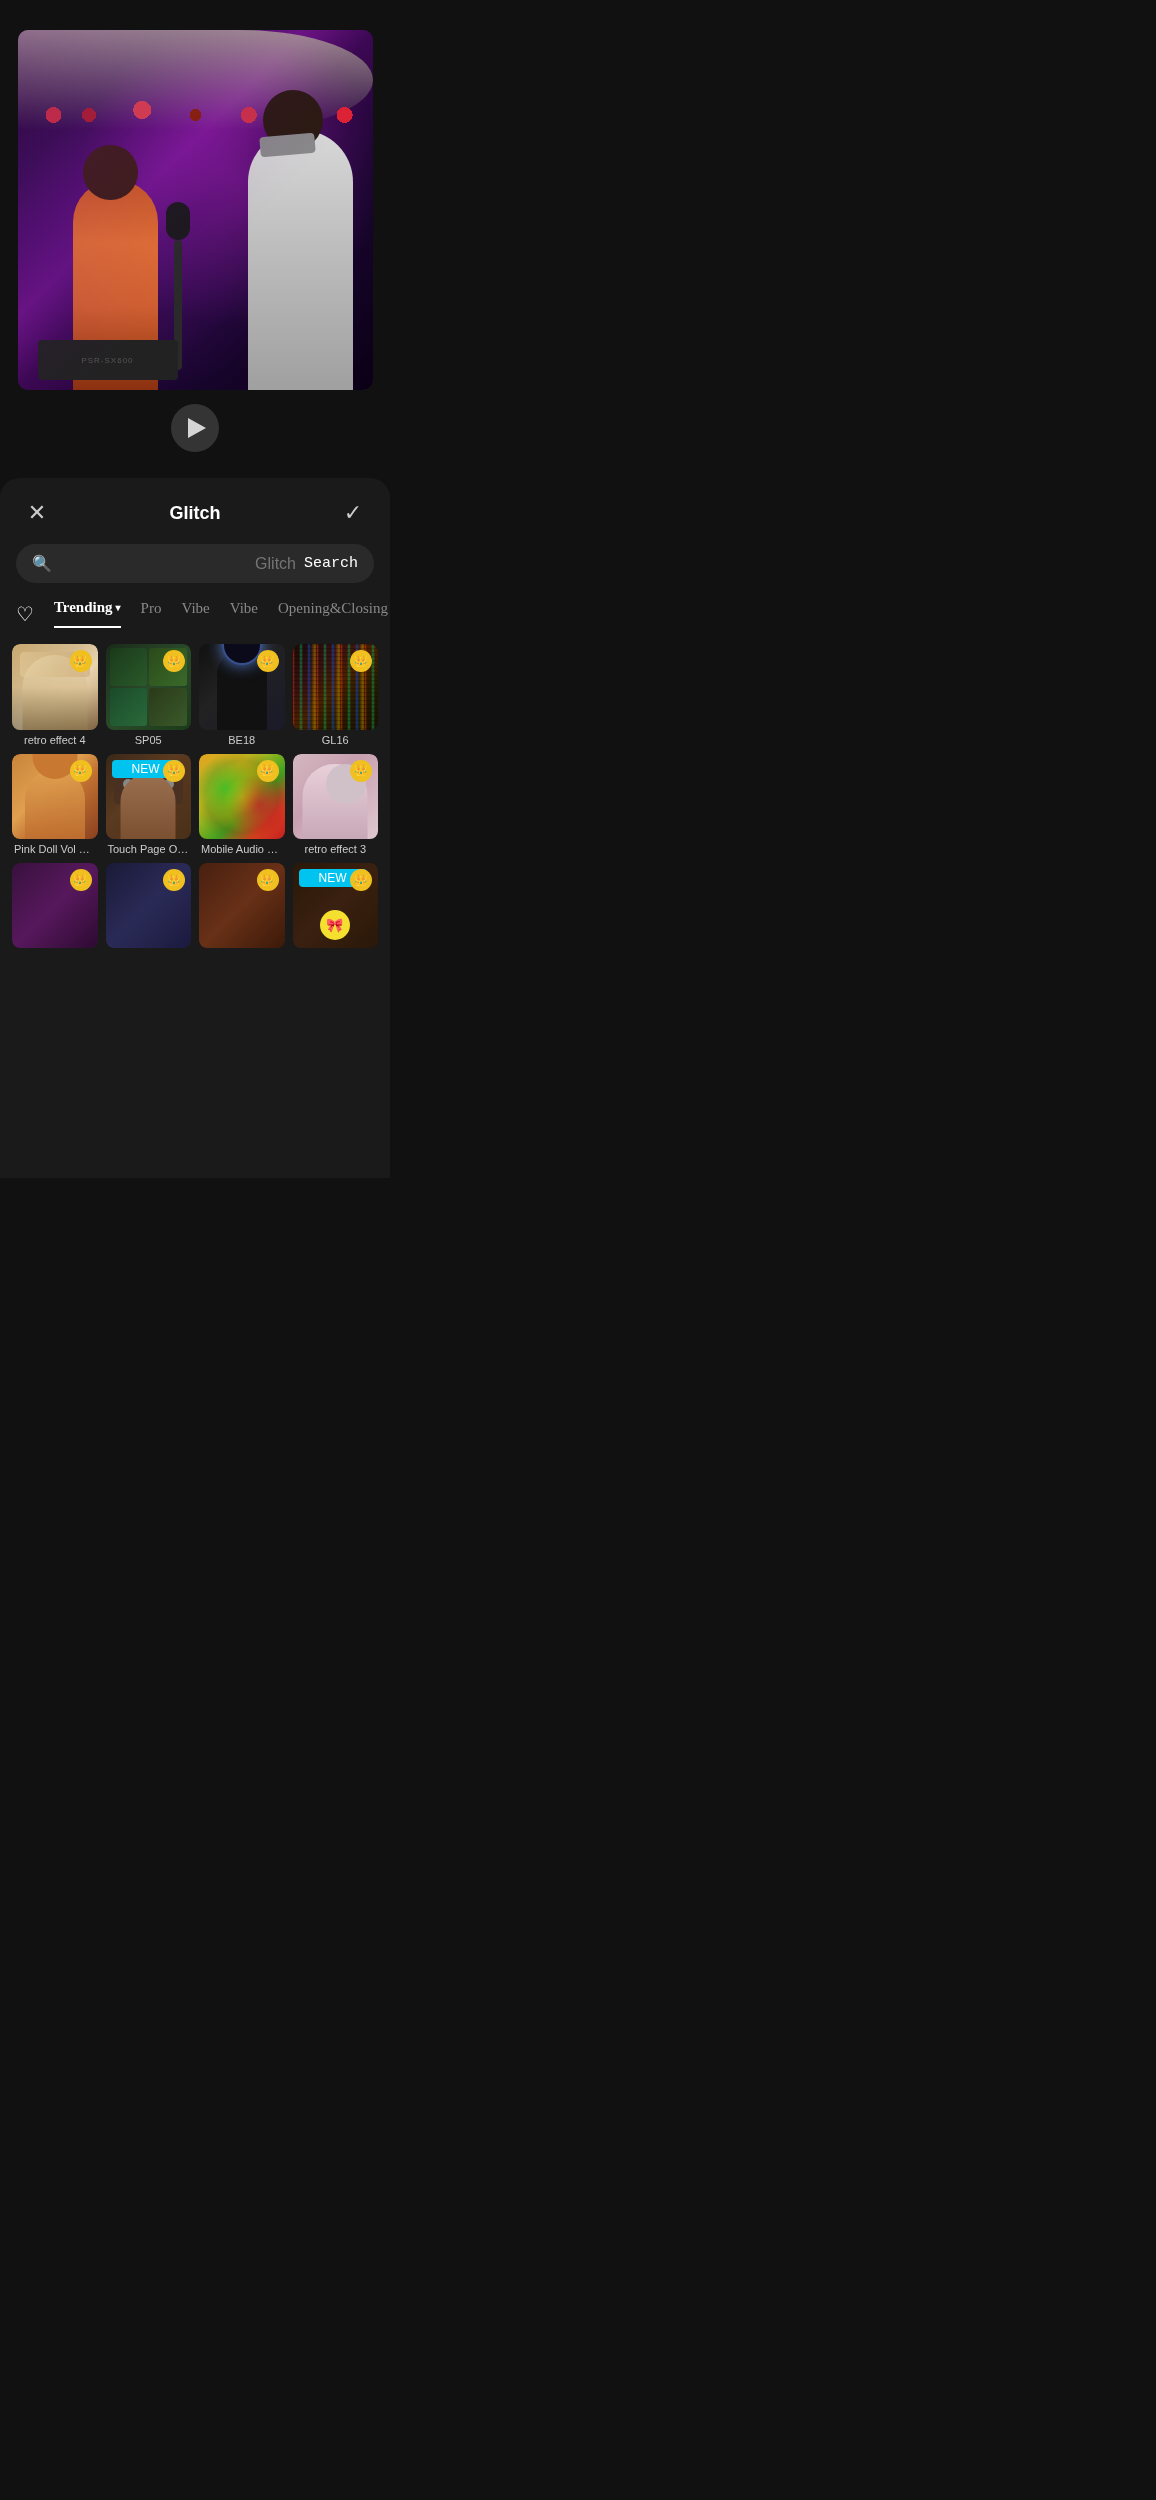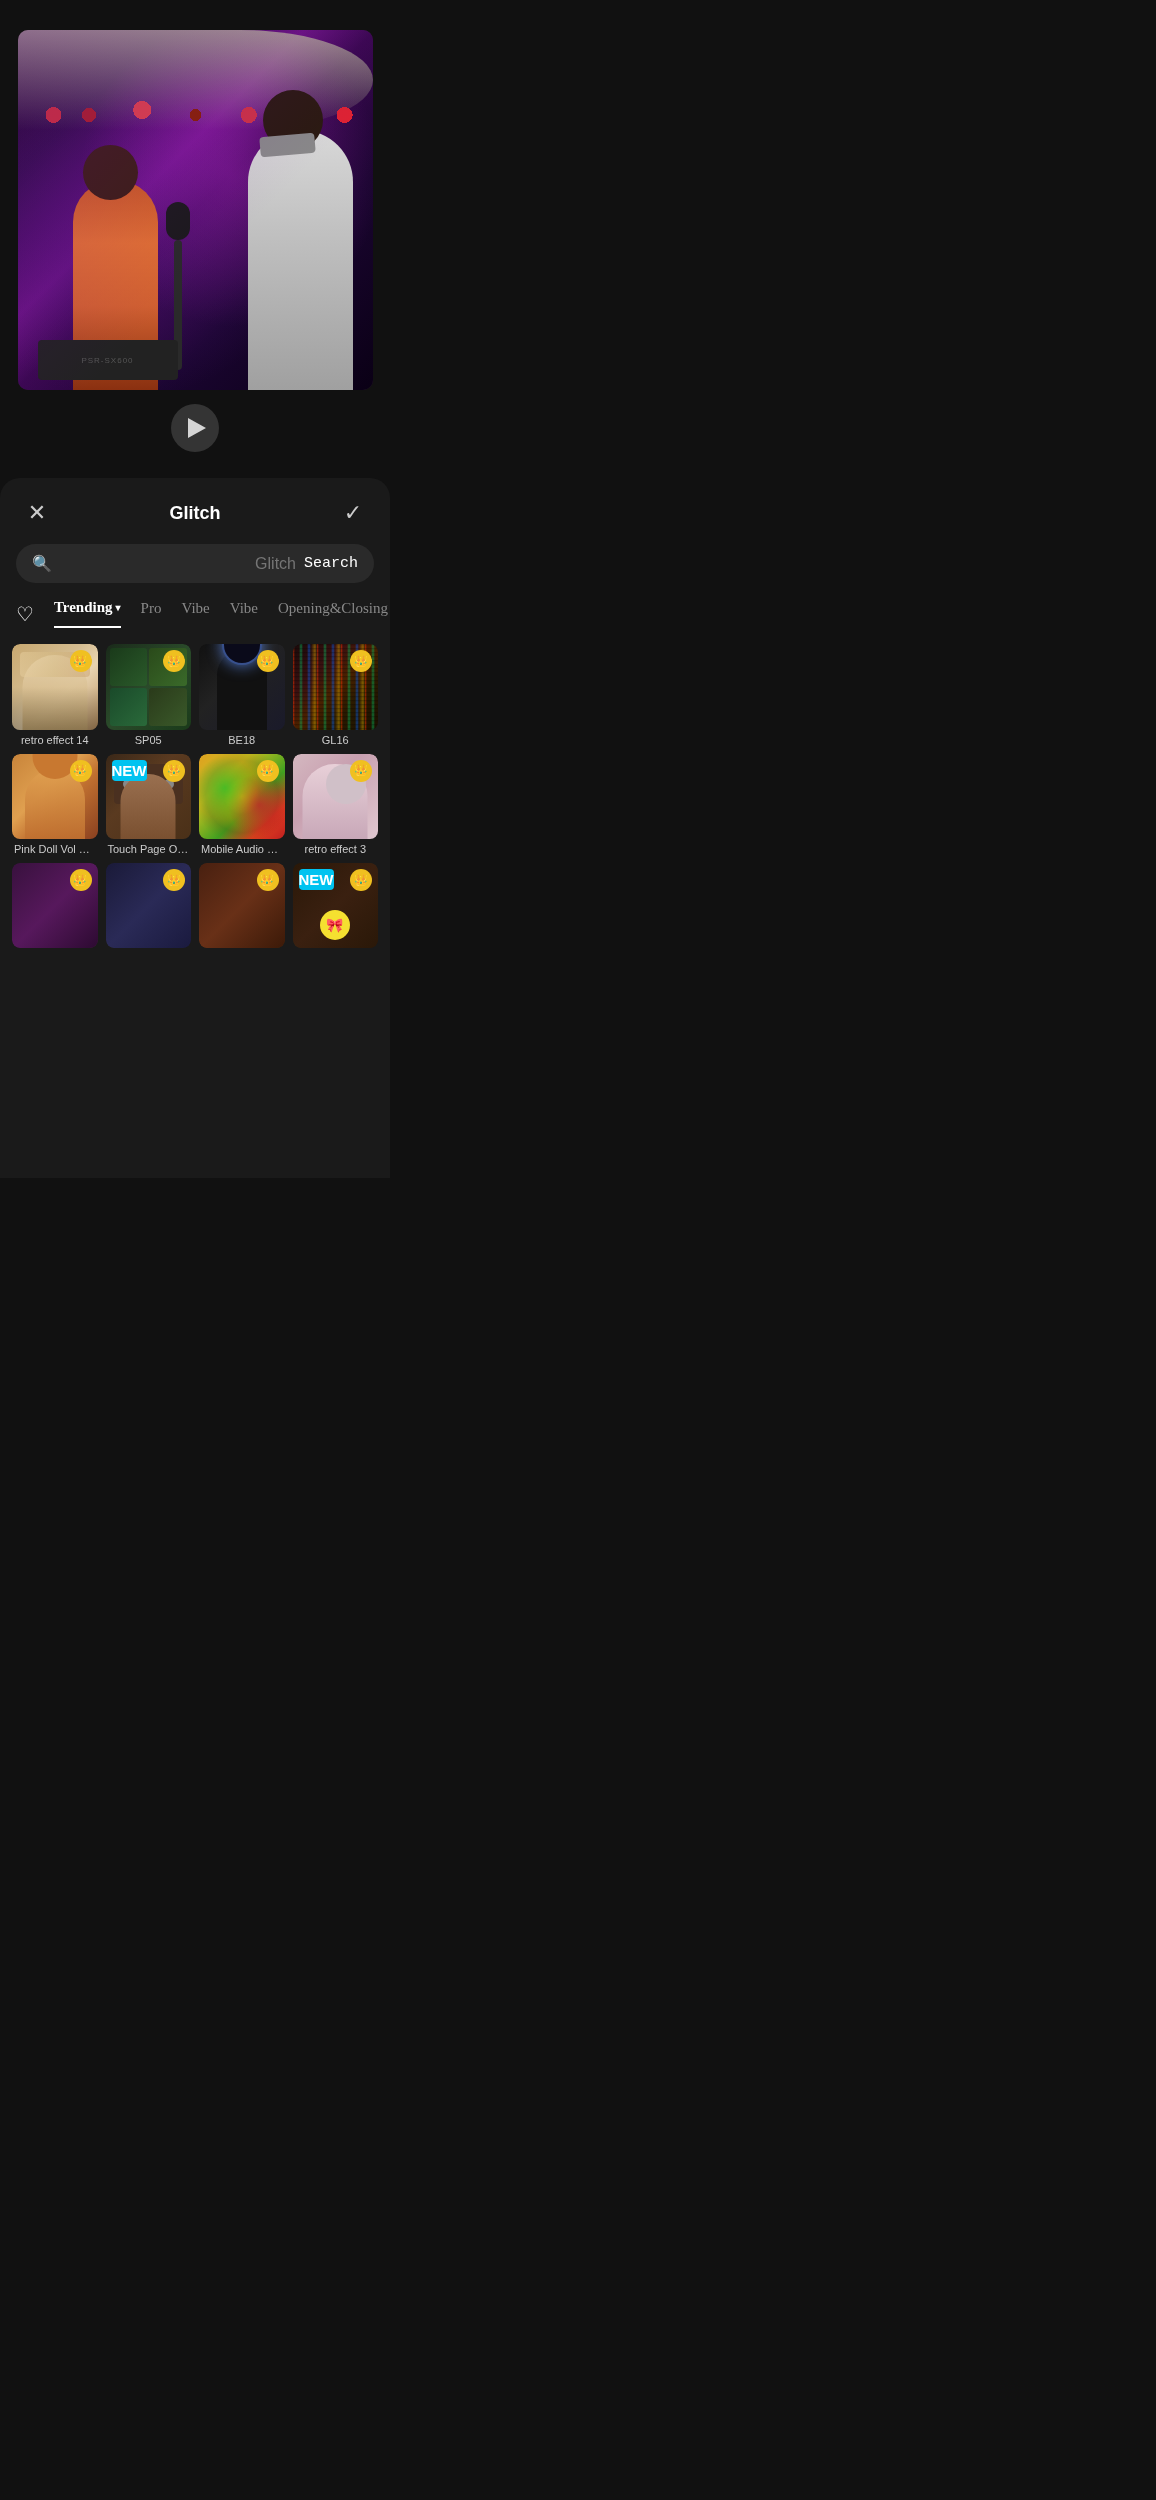--- a/index.html
+++ b/index.html
@@ -274,23 +274,23 @@
       font-size: 11px;
       z-index: 2;
     }
 
     .new-badge {
       position: absolute;
       top: 6px;
       left: 6px;
       background: #00c3f0;
       color: #fff;
-      font-size: 15px;
-      font-weight: 700;
-      padding: 2px 0;
+      font-size: 12px;
+      font-weight: 400;
+      padding: 2px 20px;
       border-radius: 4px;
       z-index: 2;
     }
 
     .effect-label {
       font-size: 11px;
       color: #ccc;
       text-align: center;
       margin-top: 4px;
       padding: 0 2px;
@@ -414,21 +414,21 @@
   </div>
 
   <div class="effects-grid">
 
     <div class="effect-card">
       <div class="effect-thumb thumb-retro14">
         <div style="position:absolute;bottom:0;left:50%;transform:translateX(-50%);width:65px;height:75px;background:linear-gradient(180deg,#e8d4b0 0%,#c8a870 100%);border-radius:32px 32px 0 0;opacity:0.9;"></div>
         <div style="position:absolute;top:8px;left:8px;right:8px;height:25px;background:linear-gradient(90deg,#e8d0a0,#d4b880,#c8a070);border-radius:4px;opacity:0.5;"></div>
         <div class="crown-badge">👑</div>
       </div>
-      <div class="effect-label">retro effect 14</div>
+      <div class="effect-label">retro effect 4</div>
     </div>
 
     <div class="effect-card">
       <div class="effect-thumb thumb-sp05">
         <div style="position:absolute;inset:0;display:grid;grid-template-columns:1fr 1fr;grid-template-rows:1fr 1fr;gap:2px;padding:4px;">
           <div style="background:linear-gradient(135deg,#1a3a1a,#2a5a2a);border-radius:3px;"></div>
           <div style="background:linear-gradient(135deg,#2a4a1a,#3a6a2a);border-radius:3px;"></div>
           <div style="background:linear-gradient(135deg,#1a4a2a,#2a6a3a);border-radius:3px;"></div>
           <div style="background:linear-gradient(135deg,#2a3a1a,#3a5a2a);border-radius:3px;"></div>
         </div>

